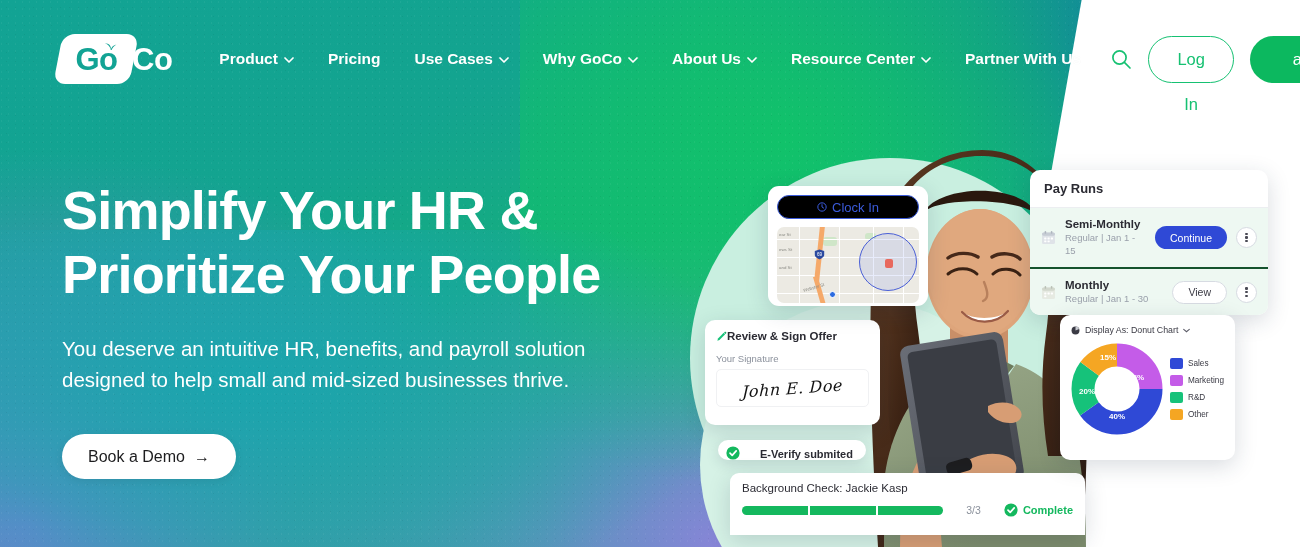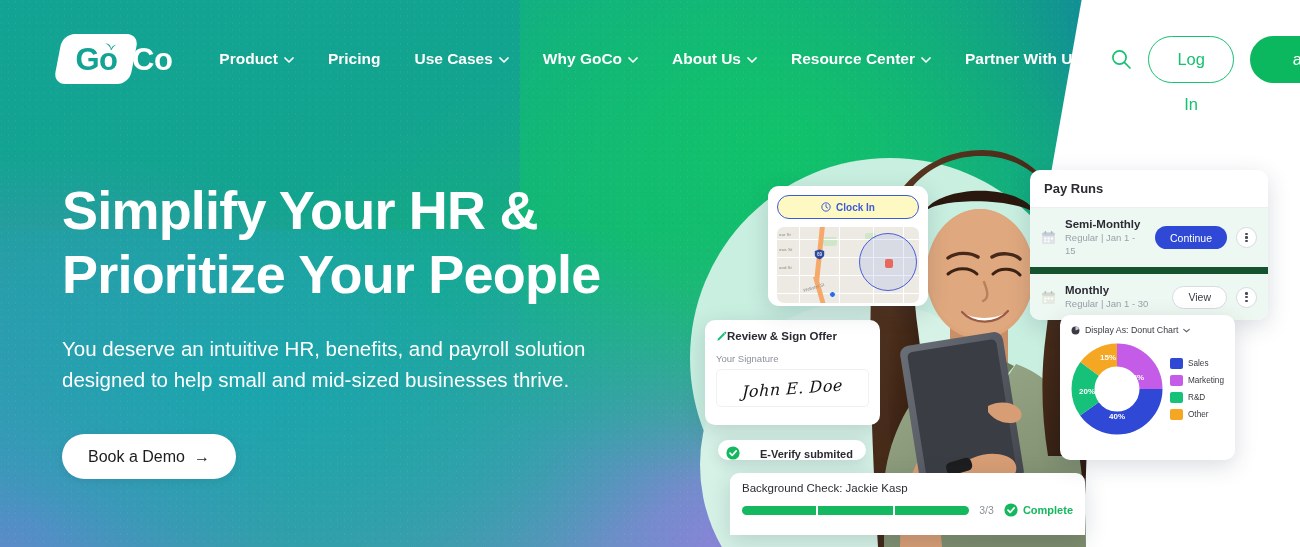--- a/index.html
+++ b/index.html
@@ -138,40 +138,40 @@
   .person { position: absolute; left: 838px; top: 150px; width: 300px; height: 397px; z-index: 20; }
 
   
   .card { position: absolute; background: #fff; border-radius: 10px; box-shadow: 0 6px 22px rgba(30,45,70,0.17); }
 
   
   .card-clock { left: 768px; top: 186px; width: 160px; height: 120px; z-index: 24; padding: 9px; background:#fff; border-radius: 11px;}
   .clock-btn {
     height: 24px; border: 1.4px solid #3b5bdb; border-radius: 13px;
     display: flex; align-items: center; justify-content: center; gap: 5px;
-    color: #3b5bdb; font-size: 10px; font-weight: 700; cursor: pointer; background: #fef9c3;
+    color: #3b5bdb; font-size: 13px; font-weight: 400; cursor: pointer; background: #000000;
   }
   .map-box {
     margin-top: 8px; height: 76px; border-radius: 7px; overflow: hidden;
     position: relative; background: #eceae3;
   }
   .map-street { position: absolute; background: #ffffff; }
   .map-park { position: absolute; background: #cfe6c8; border-radius: 3px; }
   .map-hw { position: absolute; background: #f5a96a; }
   .geo-circle {
     position: absolute; right: 2px; top: 6px; width: 58px; height: 58px;
     border-radius: 50%; border: 1.3px solid #4a5fd6; background: rgba(120,140,235,0.17);
   }
   .map-label { position: absolute; font-size: 4.4px; color: #8a8a84; font-family: "Liberation Sans", sans-serif; }
   .map-dot { position: absolute; width: 7px; height: 7px; border-radius: 50%; background: #2b6be0; border: 1.2px solid #fff; }
 
   
   .card-payruns { left: 1030px; top: 170px; width: 238px; z-index: 26; overflow: hidden; }
   .payruns-head { padding: 11px 14px; font-size: 13px; font-weight: bold; color: #2b2b33; border-bottom: 1px solid #eceef1; }
-  .payrun-row { display: flex; align-items: center; gap: 9px; padding: 9px 11px; border-bottom: 7px solid #14532d; background: #eef8f2; }
+  .payrun-row { display: flex; align-items: center; gap: 9px; padding: 9px 11px; border-bottom: 2px solid #14532d; background: #eef8f2; }
   .payrun-row:last-child { border-bottom: none; }
   .pr-texts { flex: 1; min-width: 0; }
   .pr-title { font-size: 11.5px; font-weight: bold; color: #2b2b33; line-height: 1.25; }
   .pr-sub { font-size: 9.5px; color: #9aa0ab; line-height: 1.35; margin-top: 1px; }
   .pr-btn-primary { background: #2f49d6; color: #fff; border: none; border-radius: 14px; font-size: 10.5px; font-weight: 500; height: 23px; padding: 0 15px; cursor: pointer; }
   .pr-btn-ghost { background: #fff; color: #3a3a44; border: 1px solid #d7dbe2; border-radius: 14px; font-size: 10.5px; font-weight: 500; height: 23px; padding: 0 15px; cursor: pointer; }
   .pr-kebab { width: 21px; height: 21px; border-radius: 50%; border: 1px solid #d7dbe2; display: flex; flex-direction: column; align-items: center; justify-content: center; gap: 1.5px; cursor: pointer; background: #fff; }
   .pr-kebab i { width: 2.2px; height: 2.2px; border-radius: 50%; background: #4a4a55; display: block; }
 
   
@@ -198,21 +198,21 @@
     position: absolute; left: 718px; top: 440px; z-index: 25;
     background: #fff; border-radius: 20px; height: 20px;
     display: flex; align-items: flex-end; gap: 20px; padding: 0 13px 0 8px;
     box-shadow: 0 4px 14px rgba(30,45,70,0.14);
     font-size: 11px; font-weight: bold; color: #2b2b33;
   }
 
   
   .card-bgcheck { left: 730px; top: 473px; width: 355px; height: 62px; z-index: 25; padding: 9px 12px; border-radius: 9px 9px 0 0; }
   .bg-title { font-size: 11.5px; font-weight: 500; color: #2b2b33; }
-  .bg-row { display: flex; align-items: center; gap: 10px; margin-top: 9px; }
+  .bg-row { display: flex; align-items: center; gap: 23px; margin-top: 9px; }
   .bg-bar { flex: 1; display: flex; gap: 2px; }
   .bg-seg { height: 9px; flex: 1; background: #14b85e; }
   .bg-seg:first-child { border-radius: 5px 0 0 5px; }
   .bg-seg:last-child { border-radius: 0 5px 5px 0; }
   .bg-count { font-size: 10.5px; color: #8b919c; font-weight: 500; }
   .bg-complete { display: flex; align-items: center; gap: 5px; font-size: 11px; font-weight: bold; color: #14b85e; }
 
   .chk { width: 14px; height: 14px; flex: none; }
 </style>
 </head>

